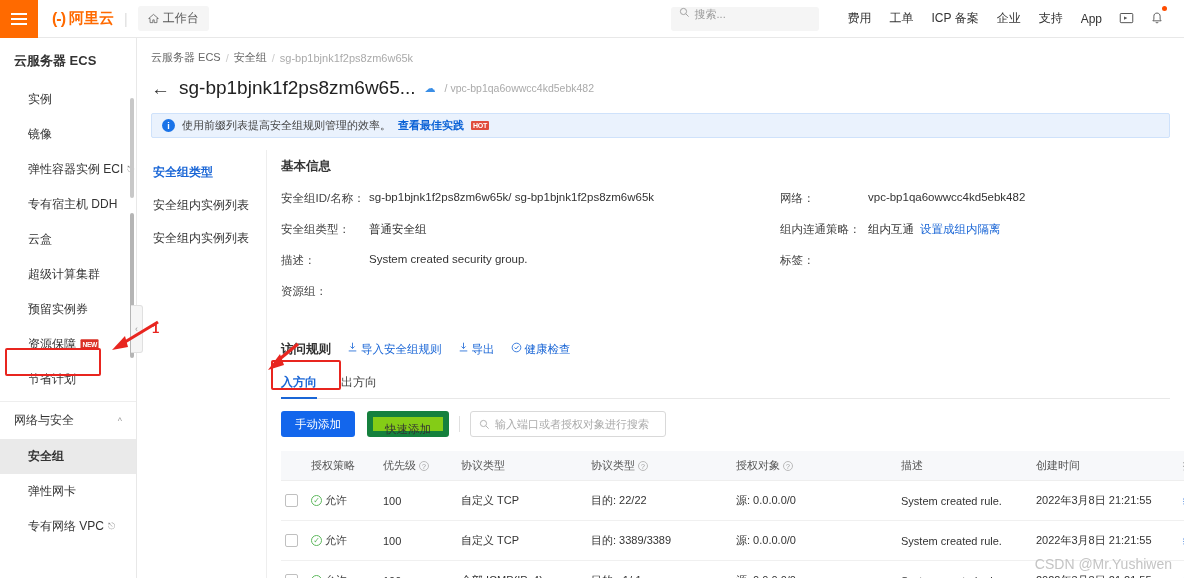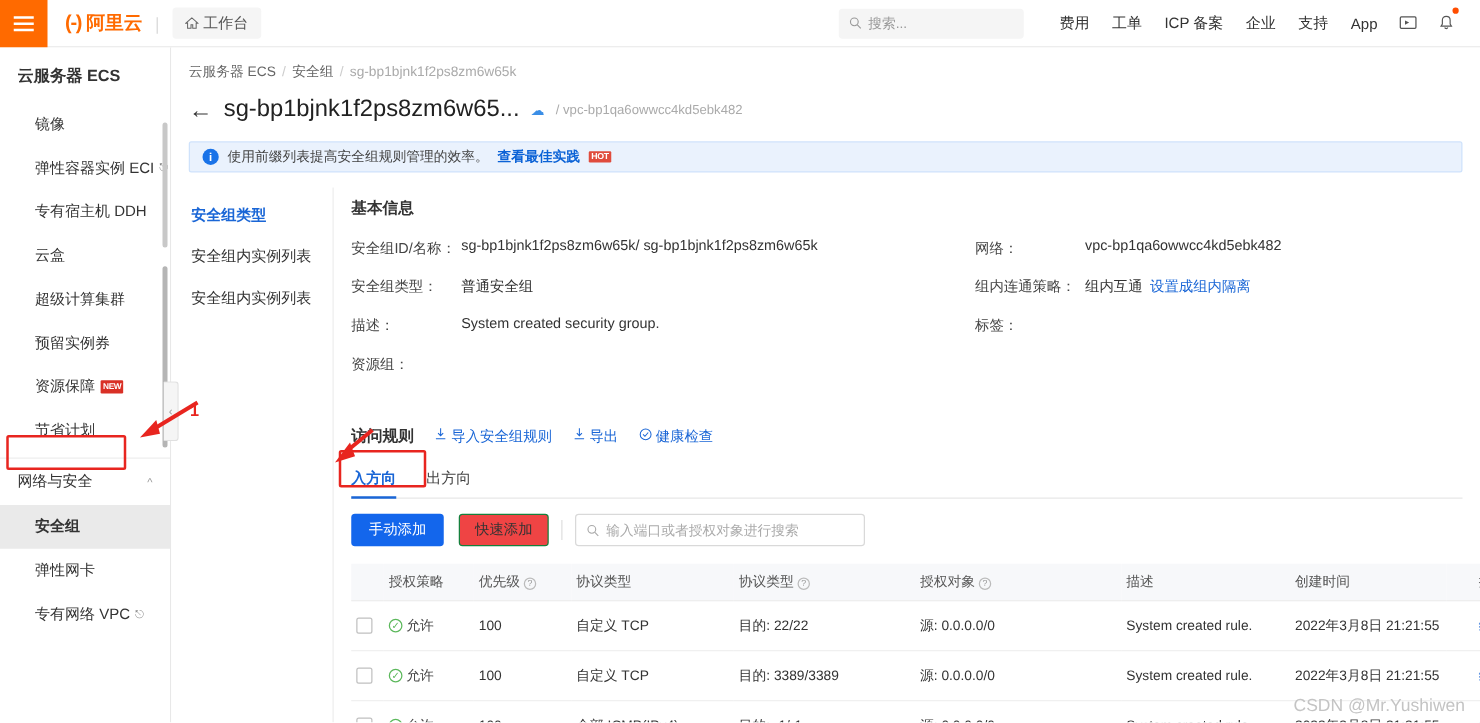--- a/index.html
+++ b/index.html
@@ -38,21 +38,21 @@
     display: flex; align-items: center; gap: 4px;
     background: #f5f5f5; border-radius: 3px;
     padding: 4px 10px; font-size: 12px; color: #555; cursor: pointer;
   }
   .topbar-right {
     margin-left: auto; display: flex; align-items: center; height: 38px;
     padding-right: 12px; gap: 0;
   }
   .search-box {
     width: 148px; height: 24px; background: #f5f5f5; border-radius: 3px;
-    display: flex; align-items: center; gap: 5px; padding: 0 8px;
+    display: flex; align-items: flex-start; gap: 5px; padding: 0 8px;
     font-size: 11px; color: #999; margin-right: 20px; cursor: text;
   }
   .nav-link {
     font-size: 12px; color: #333; padding: 0 9px; cursor: pointer; white-space: nowrap;
   }
   .nav-icon {
     padding: 0 8px; cursor: pointer; color: #555; display: flex; align-items: center;
     position: relative;
   }
   .red-dot {
@@ -178,27 +178,27 @@
   }
 
   .toolbar { display: flex; align-items: center; gap: 0; margin-top: 12px; }
   .btn-primary {
     background: #1366ec; color: #fff; font-size: 11.5px;
     padding: 0 14px; height: 26px; line-height: 26px;
     border-radius: 3px; cursor: pointer; border: none;
     font-family: inherit;
   }
   .btn-ghost {
-    background: #ef4444; color: #333; font-size: 11.5px; border: 1px solid #15803d;
+    background: #84cc16; color: #333; font-size: 11.5px; border: 6px solid #15803d;
     padding: 0 12px; height: 26px; line-height: 24px; border-radius: 3px;
     cursor: pointer; margin-left: 12px; font-family: inherit;
   }
   .vdiv { width: 1px; height: 16px; background: #e0e0e0; margin: 0 10px; }
   .tbl-search {
-    width: 232px; height: 26px; border: 1px solid #d9d9d9; border-radius: 3px;
+    width: 196px; height: 26px; border: 1px solid #d9d9d9; border-radius: 3px;
     display: flex; align-items: center; gap: 5px; padding: 0 8px;
     font-size: 11px; color: #aaa; cursor: text;
   }
 
   
   .tbl { width: 100%; margin-top: 14px; border-collapse: collapse; table-layout: fixed; }
   .tbl thead th {
     background: #f7f8fa; font-size: 11px; color: #555; font-weight: normal;
     text-align: left; padding: 7px 4px; border-bottom: 1px solid #eee;
     white-space: nowrap;
@@ -289,20 +289,23 @@
             <path d="M7.4 13.5 a1.7 1.7 0 0 0 3.2 0" fill="none" stroke="#555" stroke-width="1.2"></path>
           </svg>
         <span class="red-dot"></span>
       </div>
     </div>
   </div>
 
   <div class="sidebar">
     <div class="sidebar-title">云服务器 ECS</div>
     <div class="sb-scroll">
+      <div class="sb-item">
+        <span>实例</span>
+      </div>
       <div class="sb-item">
         <span>镜像</span>
       </div>
       <div class="sb-item">
         <span>弹性容器实例 ECI</span>
         <span class="ext-ico">⎋</span>
       </div>
       <div class="sb-item">
         <span>专有宿主机 DDH</span>
       </div>

